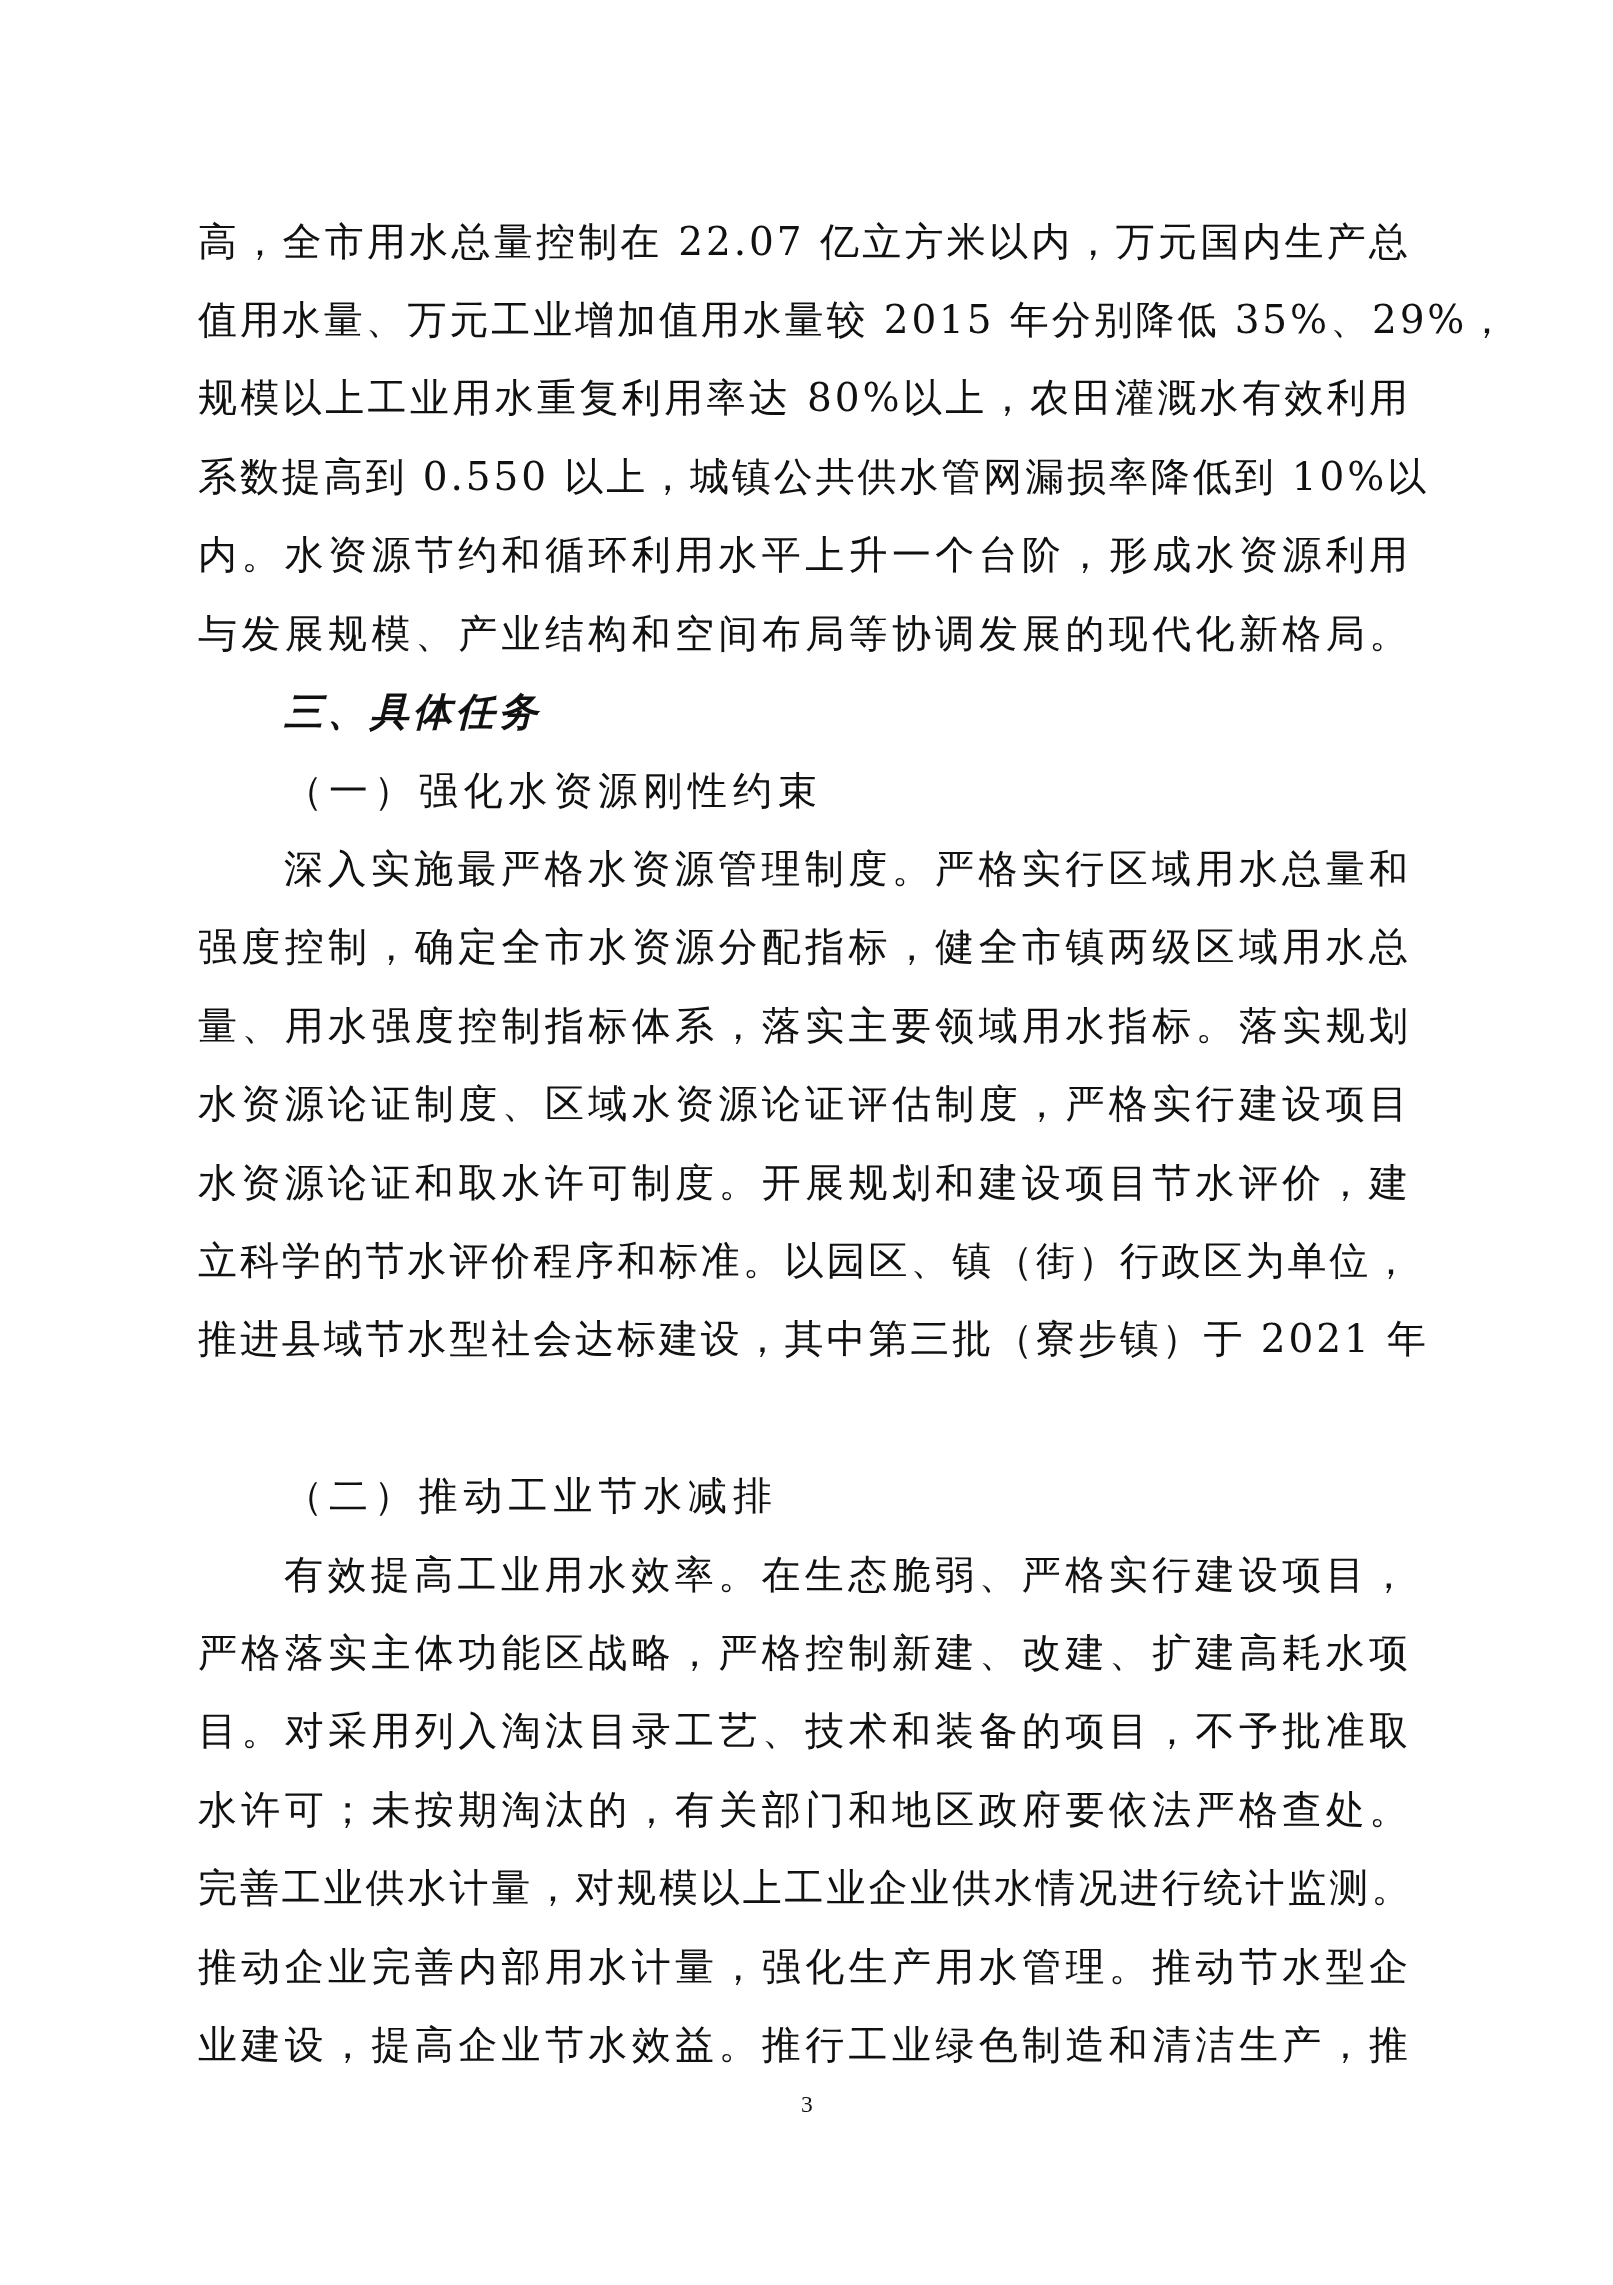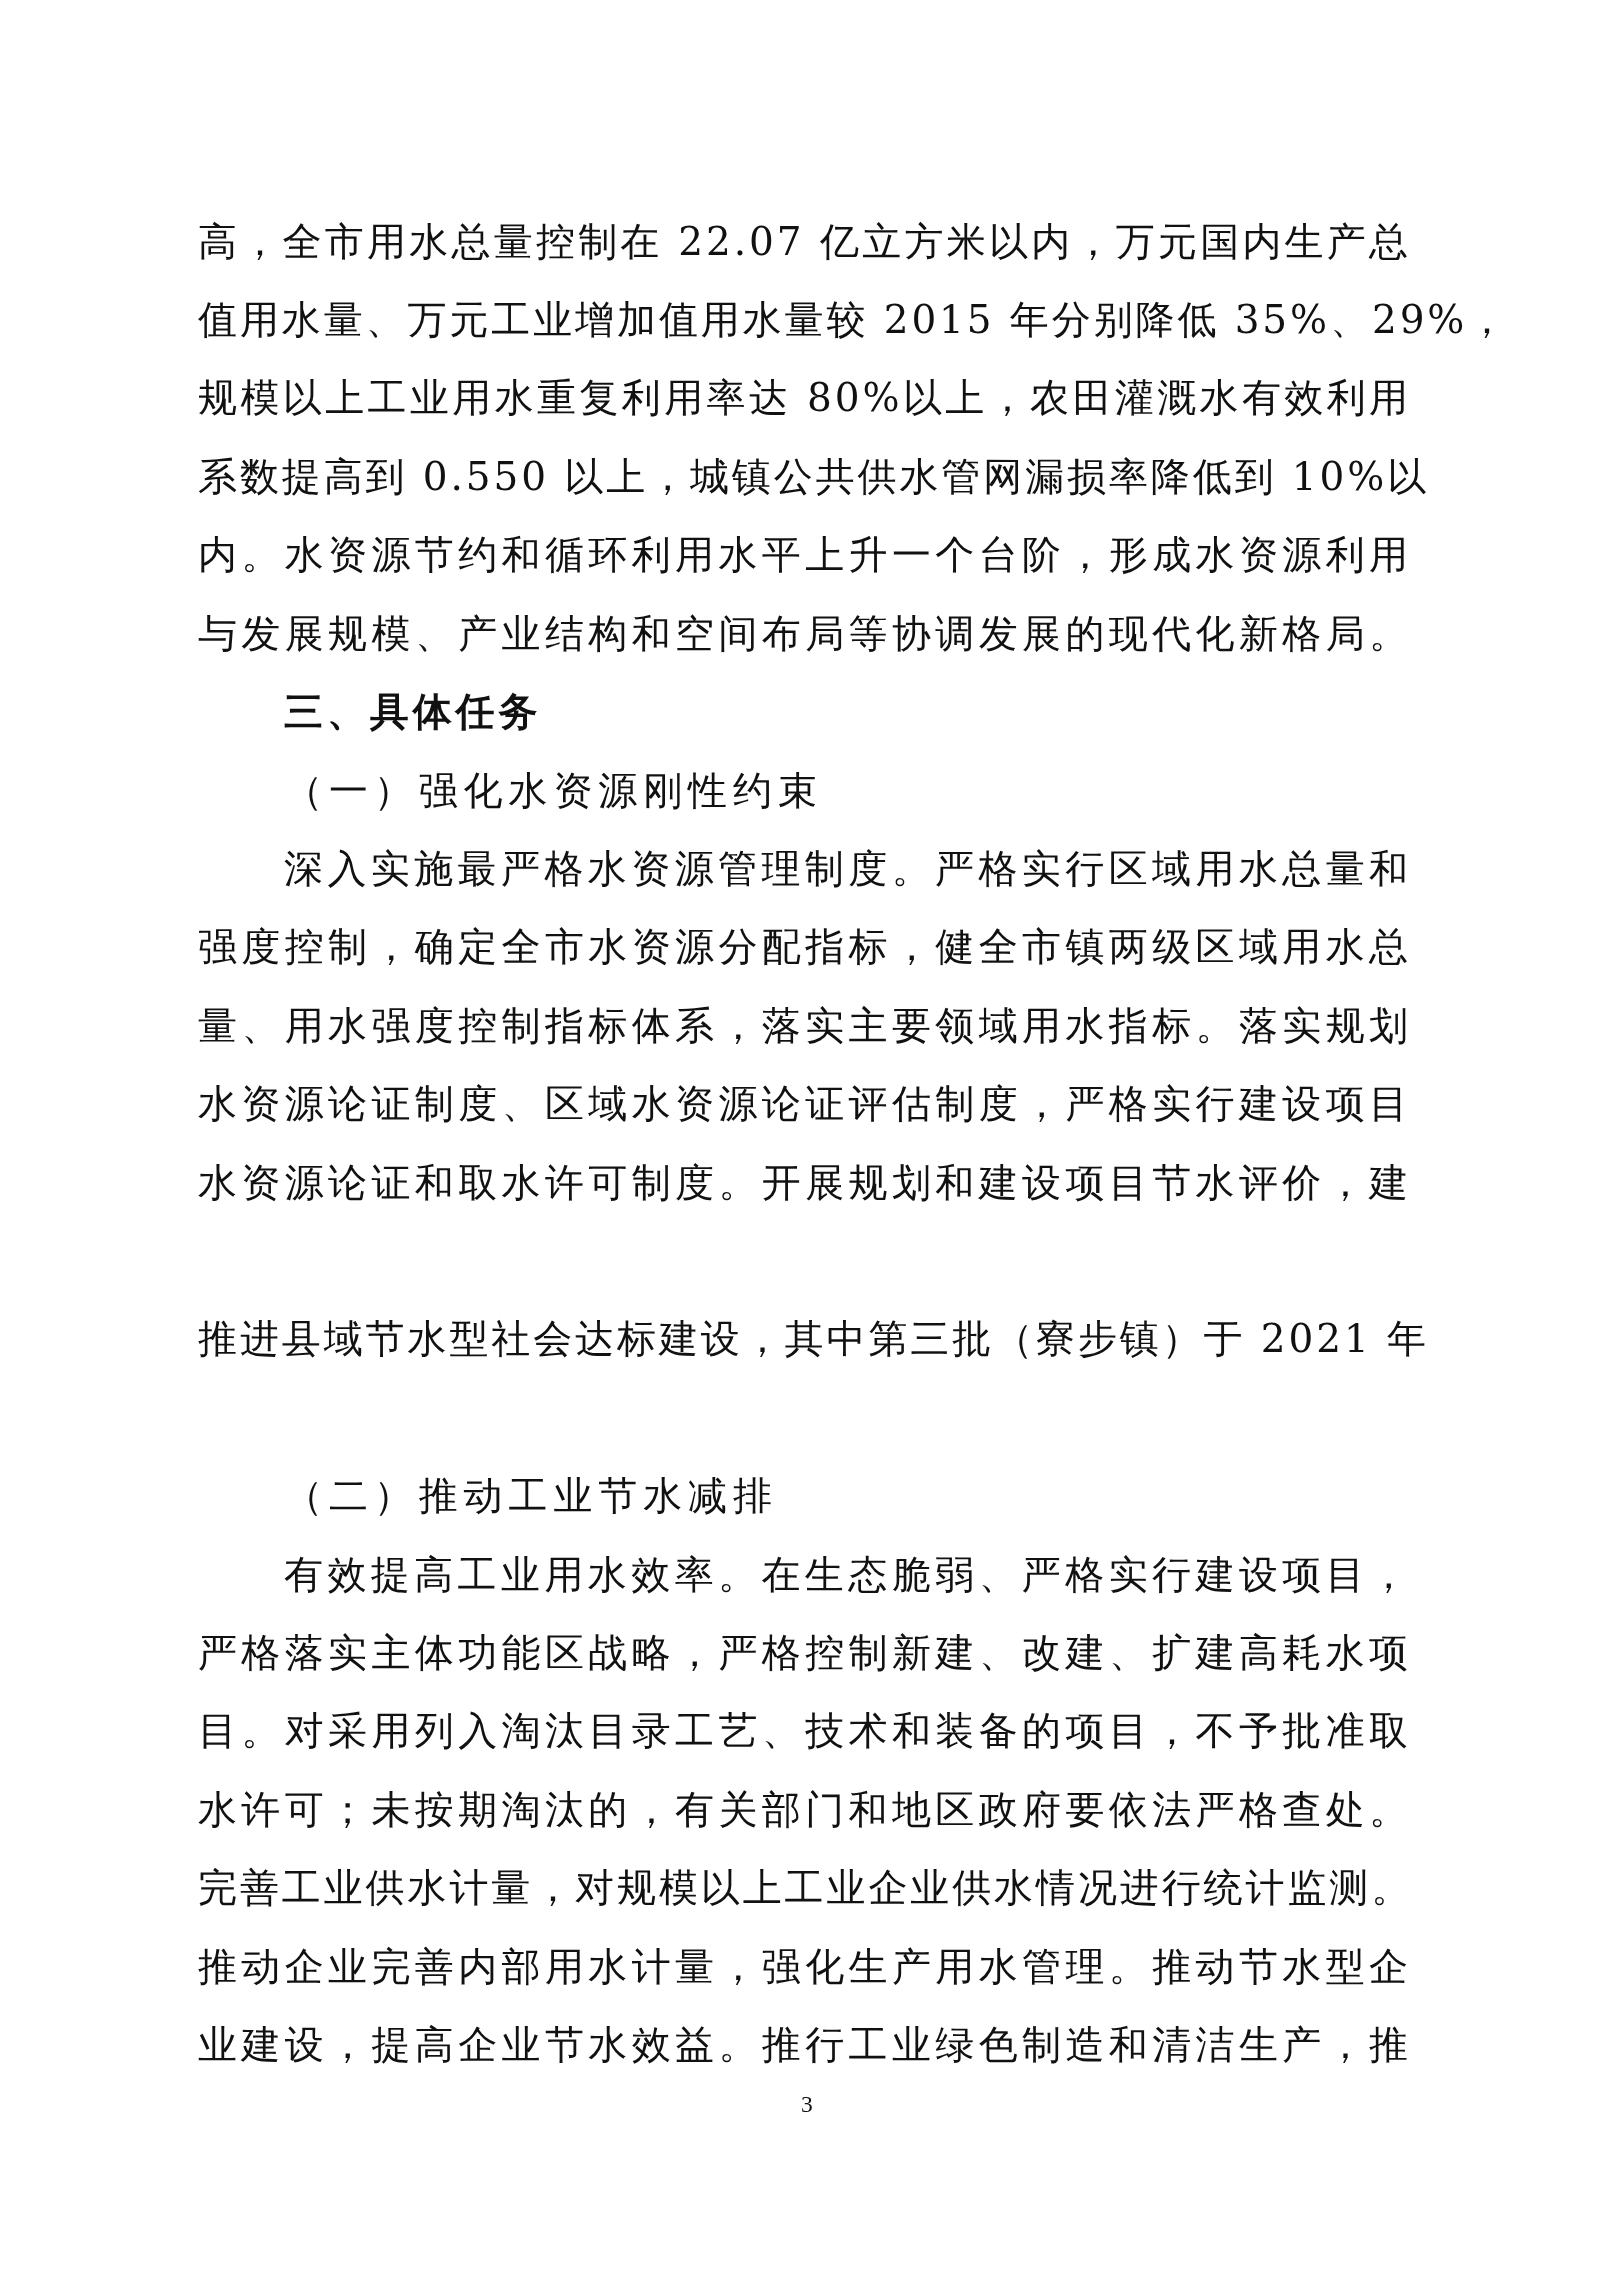--- a/index.html
+++ b/index.html
@@ -17,20 +17,21 @@
     white-space: nowrap;
     letter-spacing: 2.9px;
   }
   .line.full { text-align: justify; text-align-last: justify; }
   .line.end { text-align: left; }
   .line.indent { left: 284px; width: 1127px; }
   .heading {
     font-family: "DejaVu Sans", "Liberation Sans", sans-serif;
     font-weight: bold;
     letter-spacing: 3.9px;
+    font-style: italic;
   }
   .subheading { letter-spacing: 5.9px; }
   .page-number {
     position: absolute;
     left: 797px;
     top: 2090px;
     width: 19.6px;
     text-align: center;
     font-family: "Liberation Serif", serif;
     font-size: 23.5px;
@@ -50,20 +51,21 @@
   <div class="line full" style="top:606px">与发展规模、产业结构和空间布局等协调发展的现代化新格局。</div>
 
   <div class="line end indent heading" style="top:684px">三、具体任务</div>
   <div class="line end indent subheading" style="top:763px">（一）强化水资源刚性约束</div>
 
   <div class="line full indent" style="top:841px">深入实施最严格水资源管理制度。严格实行区域用水总量和</div>
   <div class="line full" style="top:919px">强度控制，确定全市水资源分配指标，健全市镇两级区域用水总</div>
   <div class="line full" style="top:998px">量、用水强度控制指标体系，落实主要领域用水指标。落实规划</div>
   <div class="line full" style="top:1076px">水资源论证制度、区域水资源论证评估制度，严格实行建设项目</div>
   <div class="line full" style="top:1155px">水资源论证和取水许可制度。开展规划和建设项目节水评价，建</div>
+  <div class="line full" style="top:1233px">立科学的节水评价程序和标准。以园区、镇（街）行政区为单位，</div>
   <div class="line full" style="top:1311px">推进县域节水型社会达标建设，其中第三批（寮步镇）于 2021 年</div>
 
   <div class="line end indent subheading" style="top:1468px">（二）推动工业节水减排</div>
 
   <div class="line full indent" style="top:1547px">有效提高工业用水效率。在生态脆弱、严格实行建设项目，</div>
   <div class="line full" style="top:1625px">严格落实主体功能区战略，严格控制新建、改建、扩建高耗水项</div>
   <div class="line full" style="top:1703px">目。对采用列入淘汰目录工艺、技术和装备的项目，不予批准取</div>
   <div class="line full" style="top:1782px">水许可；未按期淘汰的，有关部门和地区政府要依法严格查处。</div>
   <div class="line full" style="top:1939px">推动企业完善内部用水计量，强化生产用水管理。推动节水型企</div>
   <div class="line full" style="top:1860px">完善工业供水计量，对规模以上工业企业供水情况进行统计监测。</div>

